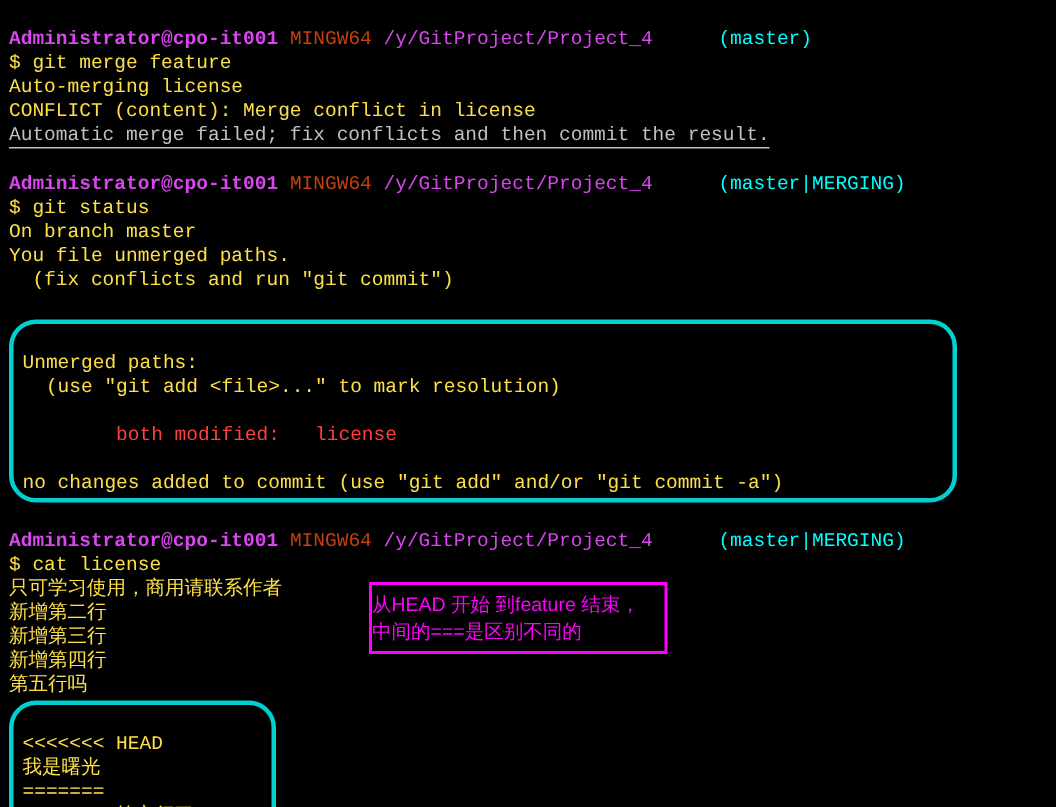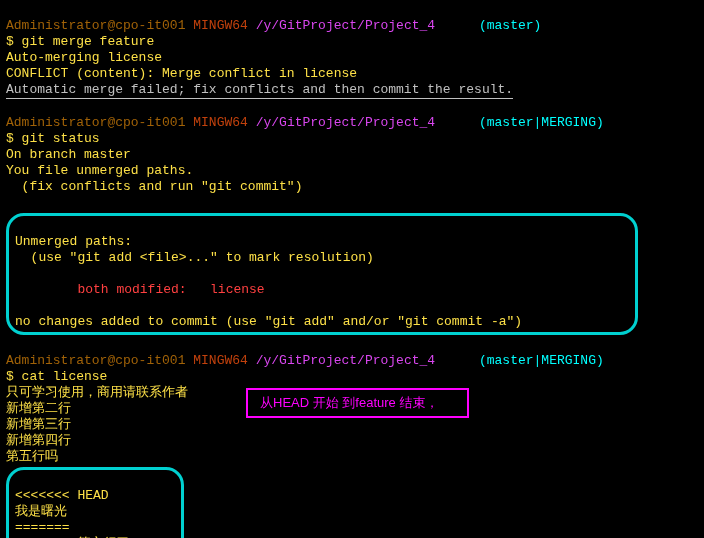--- a/index.html
+++ b/index.html
@@ -12,42 +12,42 @@
     color: #c0c0c0;
     width: 704px;
     height: 538px;
     overflow: hidden;
     position: relative;
   }
   .term {
     padding: 2px 6px;
     white-space: pre;
   }
-  .green { color: #a16207; }
+  .green { color: #d946ef; font-weight: bold; }
   .purple { color: #c2410c; }
   .yellow { color: #d946ef; }
   .cyan { color: #00ffff; margin-left: 36px; }
   .red { color: #ff4040; text-align: center; }
   .white { color: #fde047; }
   .underline-white {
     display: inline-block;
     border-bottom: 1px solid #c0c0c0;
   }
   .box-cyan {
     border: 3px solid #00d0d0;
     border-radius: 18px;
     padding: 2px 6px;
     margin: 2px 0;
     display: inline-block;
   }
   .box-magenta {
     position: absolute;
     border: 2px solid #ff00ff;
     color: #ff00ff;
-    padding: 4px 12px;
+    padding: 4px 0;
     font-family: "Microsoft YaHei", SimSun, sans-serif;
     font-size: 13px;
     white-space: normal;
     line-height: 18px;
   }
 </style>
 </head>
 <body>
 
 <div class="term">
@@ -87,13 +87,14 @@
 
 </div>
 
 
 
  
 </div>
 
 <div class="box-magenta" style="left:246px; top:388px; width:195px;">
 <span>从HEAD 开始 到feature 结束，</span><br>
+<span>中间的===是区别不同的</span>
 </div>
 
 </body></html>

